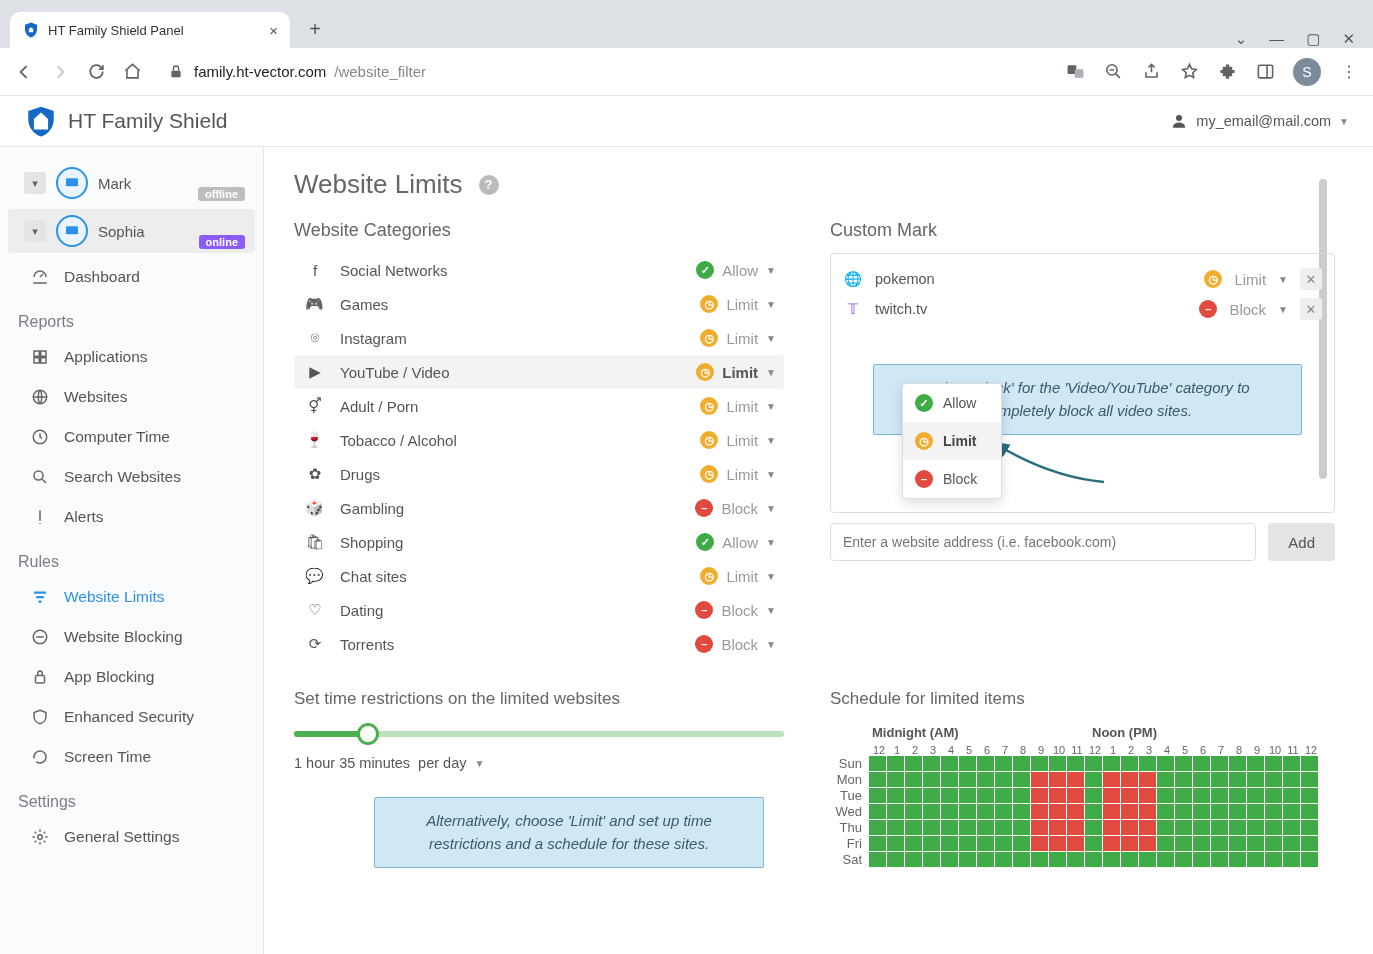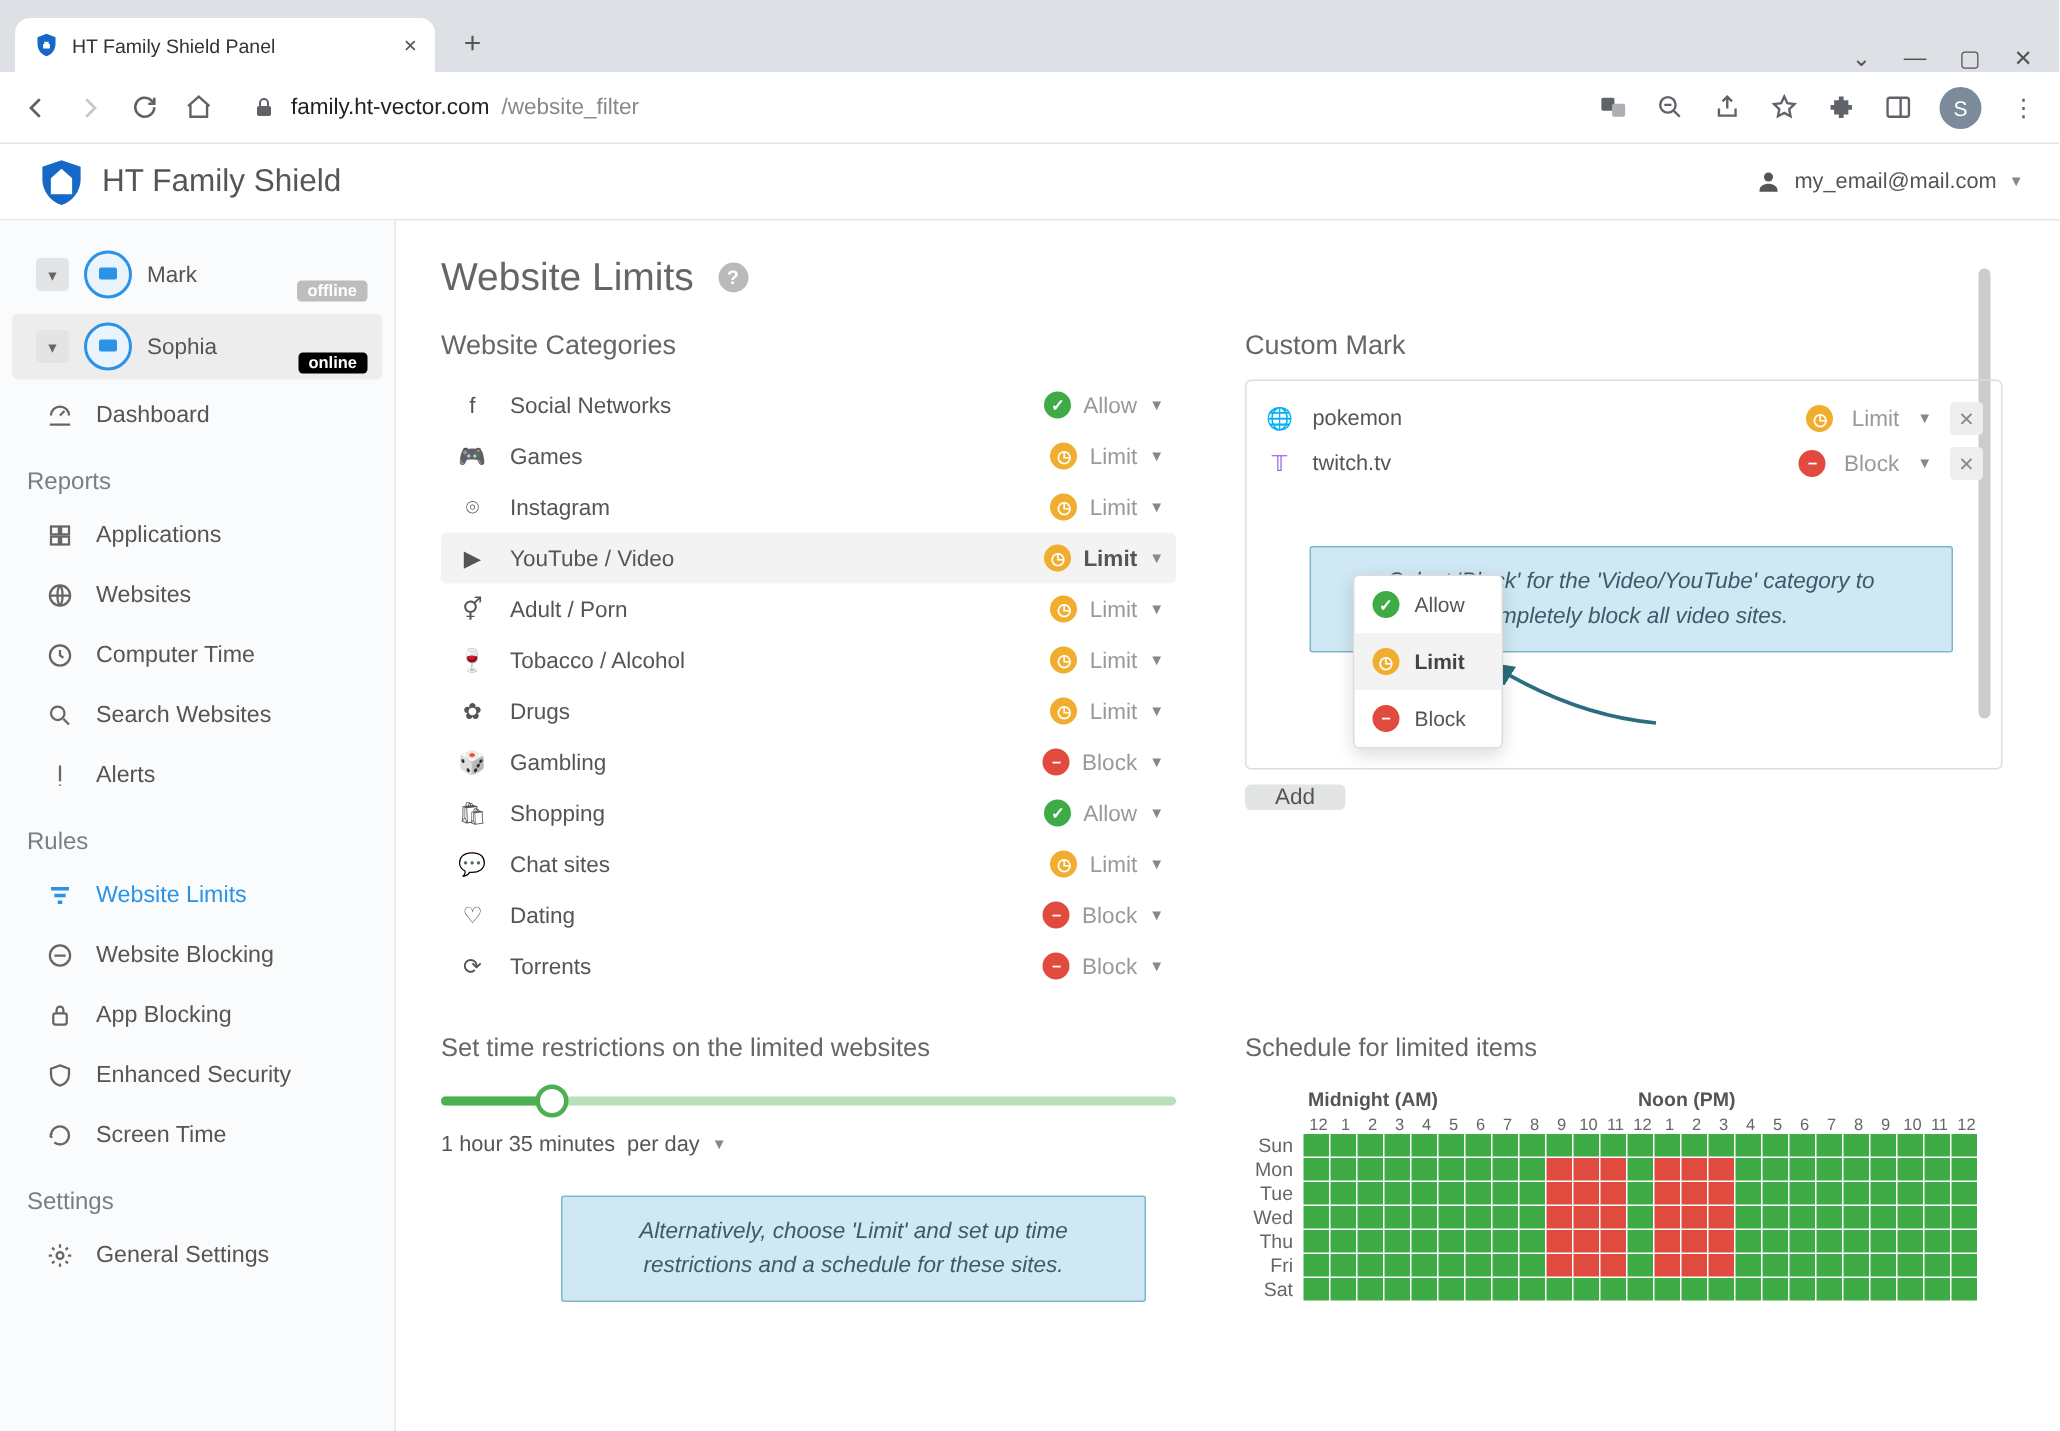--- a/index.html
+++ b/index.html
@@ -29,21 +29,21 @@
 
 
 .app-body { display:flex; height:calc(954px - 44px - 48px - 51px); }
 .sidebar { width:264px; background:#fafbfc; border-right:1px solid #e4e6e8; padding:10px 0 0 0; overflow:hidden;}
 .profile-row { display:flex; align-items:center; gap:10px; padding:6px 14px 6px 16px; position:relative; margin:4px 8px; border-radius:4px;}
 .profile-row.active { background:#ededed; }
 .expander-btn { width:22px; height:22px; background:#e2e4e6; border-radius:3px; display:flex; align-items:center; justify-content:center; font-size:11px; color:#666;}
 .profile-ico { width:32px; height:32px; border-radius:50%; background:#eaf4fd; border:2px solid #2a93e8; display:flex; align-items:center; justify-content:center; color:#2a93e8;}
 .profile-name { font-size:15px; color:#555;}
 .badge-off { position:absolute; right:10px; bottom:4px; background:#bdbdbd; color:#fff; font-size:11px; padding:1px 7px; border-radius:3px; font-weight:600;}
-.badge-on { position:absolute; right:10px; bottom:4px; background:#000000; color:#fff; font-size:11px; padding:1px 7px; border-radius:3px; font-weight:600;}
+.badge-on { position:absolute; right:10px; bottom:4px; background:#8b5cf6; color:#fff; font-size:11px; padding:1px 7px; border-radius:3px; font-weight:600;}
 .nav-item { display:flex; align-items:center; gap:14px; padding:10px 16px 10px 30px; font-size:15.5px; color:#555; }
 .nav-item.section { padding:16px 16px 6px 18px; color:#7a7e83; font-size:16px; font-weight:400;}
 .nav-item.active { color:#2a93e8; }
 .nav-ico { width:20px; height:20px; display:flex; align-items:center; justify-content:center; color:#666;}
 .nav-item.active .nav-ico { color:#2a93e8;}
 
 .main { flex:1; padding: 22px 30px 10px 30px; position:relative; overflow:hidden;}
 .main-scroll { position:absolute; right:0; top:10px; width:8px; height:300px; background:#ccc; border-radius:4px;}
 .page-title { font-size:26px; color:#666; display:flex; align-items:center; gap:16px; margin-bottom:20px;}
 .help-circ { width:20px; height:20px; border-radius:50%; background:#bababa; color:#fff; display:flex; align-items:center; justify-content:center; font-size:13px; font-weight:700;}
@@ -505,20 +505,21 @@
     <span class="state-ico st-block">–</span>
     <span class="state-txt">Block</span>
     <span class="caret-sm">▼</span>
     <span class="cust-del">✕</span>
               </div>
             </div>
           <div style="height:30px;"></div>
           <div class="callout" style="margin:10px 20px 0 30px;">Select 'Block' for the 'Video/YouTube' category to completely block all video sites.</div>
         </div>
         <div class="add-row">
+          <input class="add-input" placeholder="Enter a website address (i.e. facebook.com)" style="">
           <button class="add-btn">Add</button>
         </div>
       </div>
     </div>
 
     <div class="dropdown">
       <div class="dd-item">
           <span class="state-ico st-allow">✓</span>
           <span>Allow</span>
         </div>

